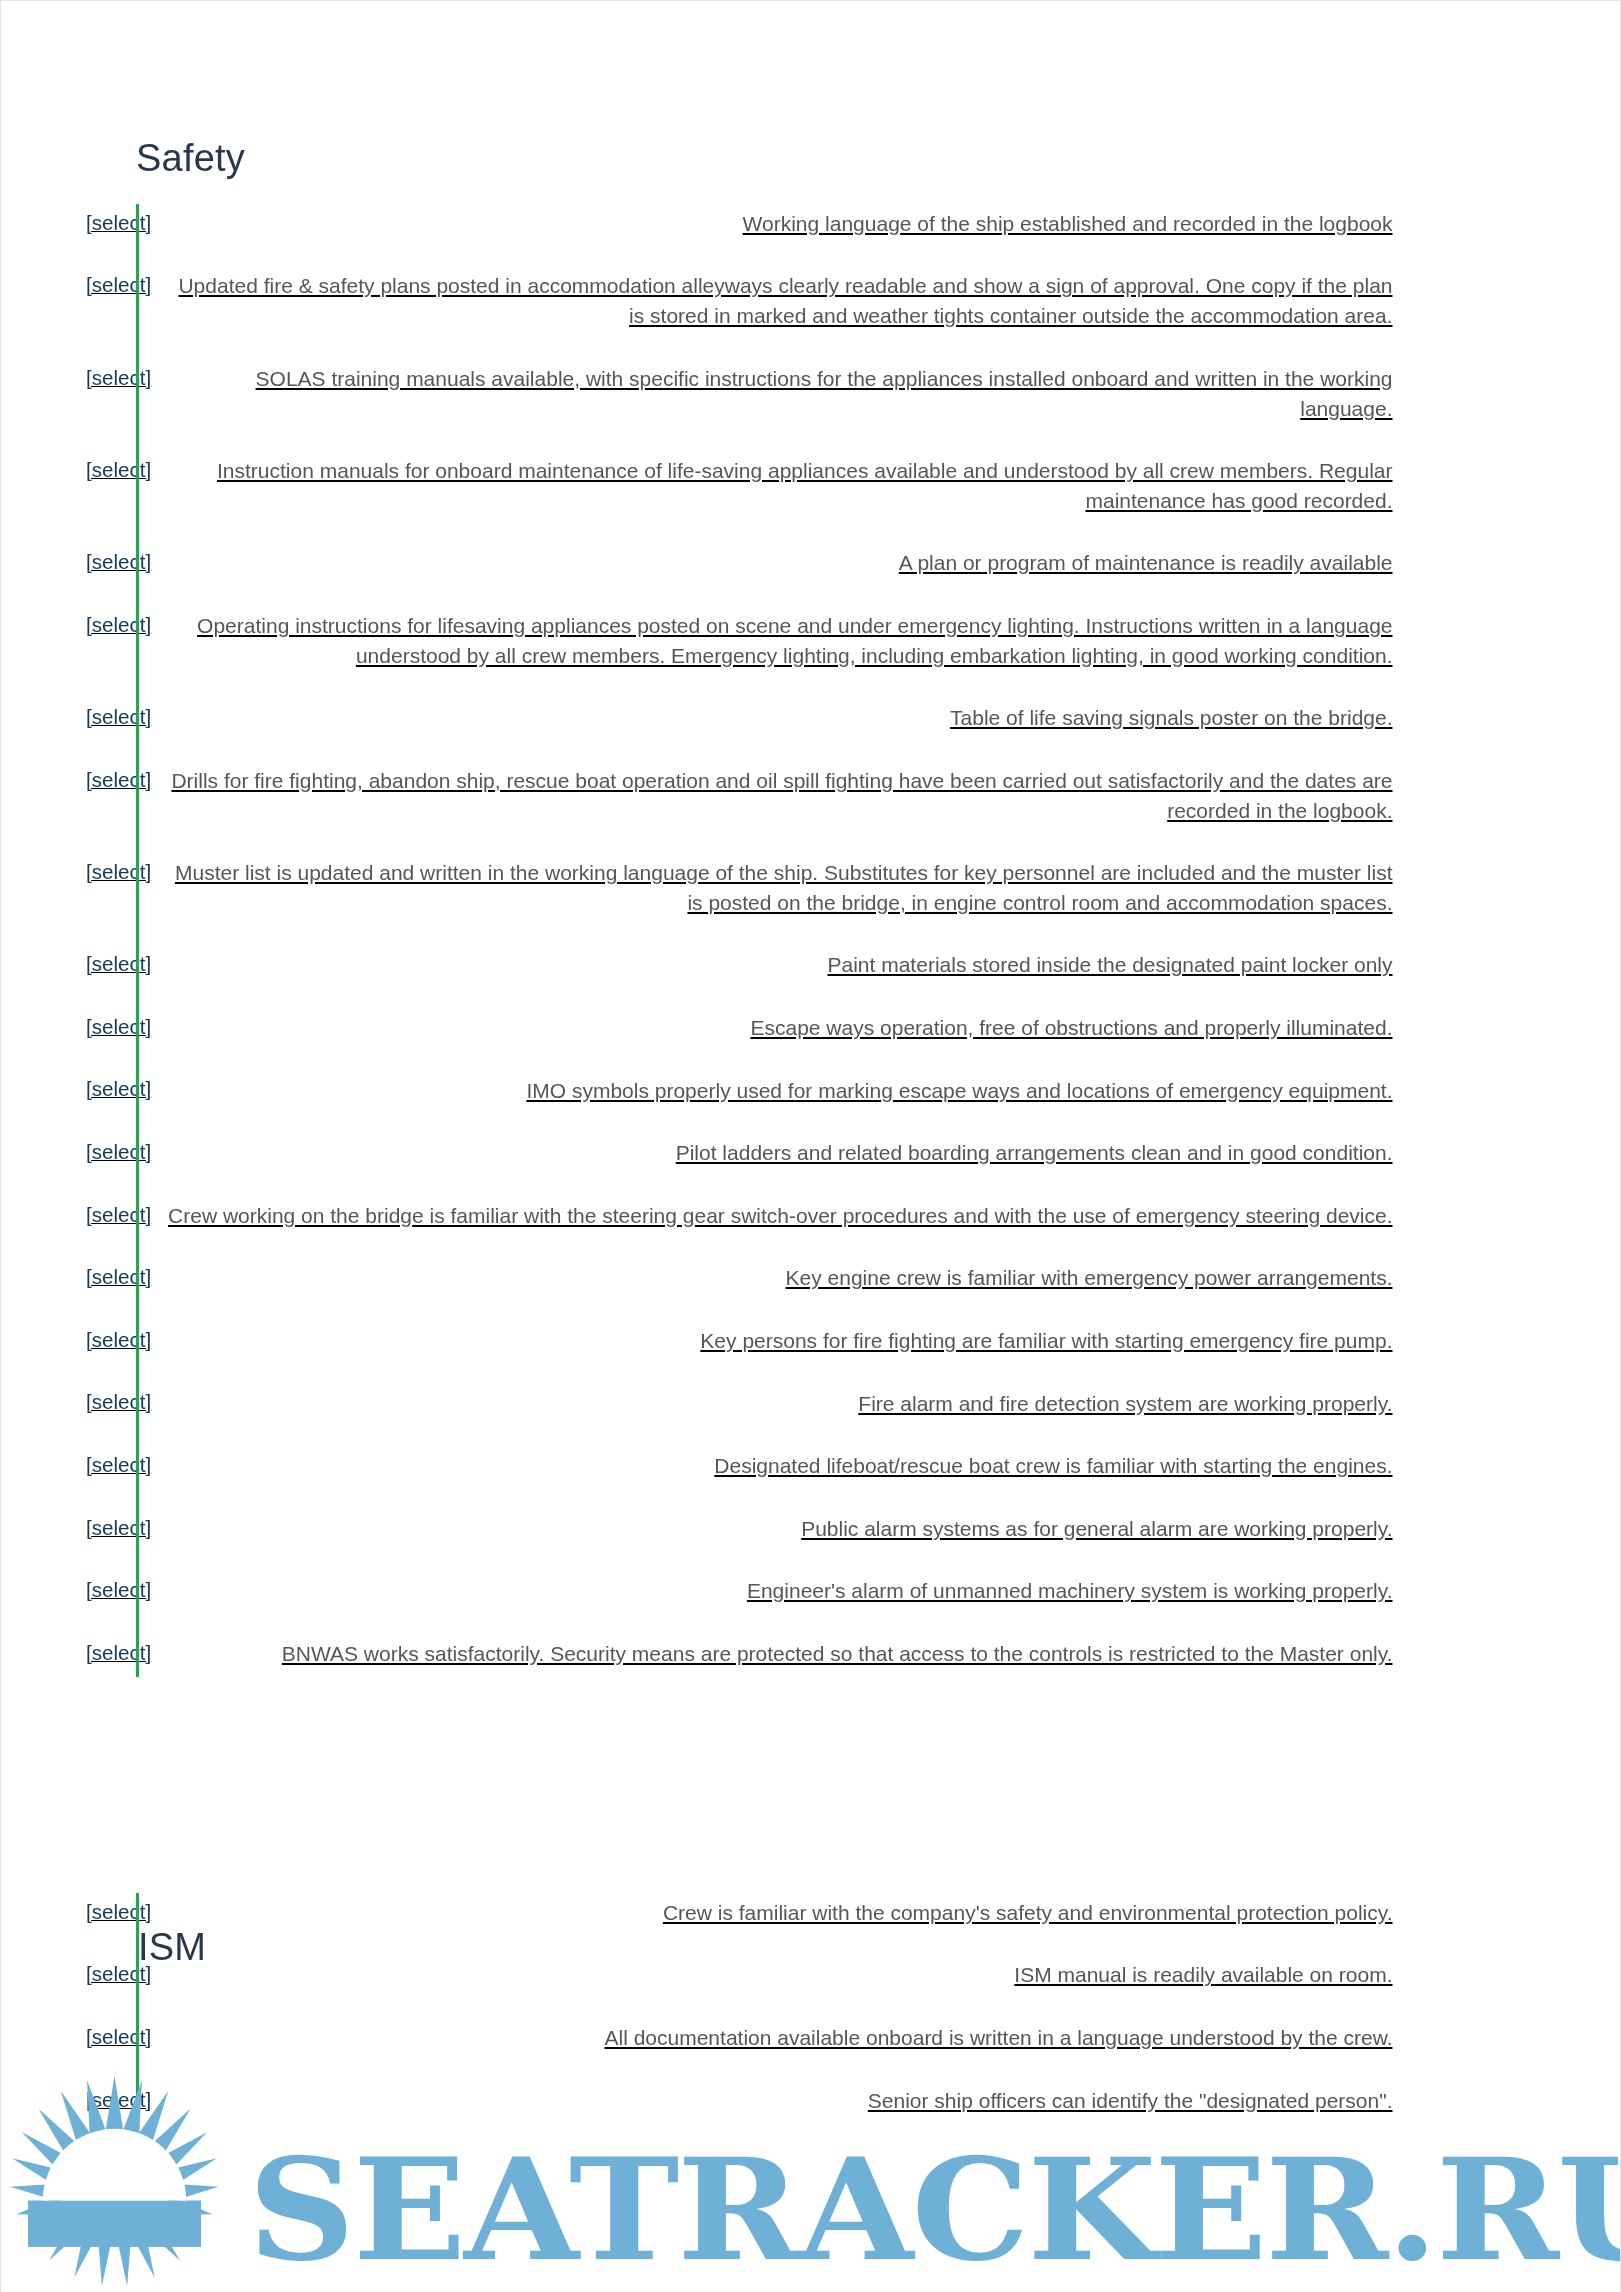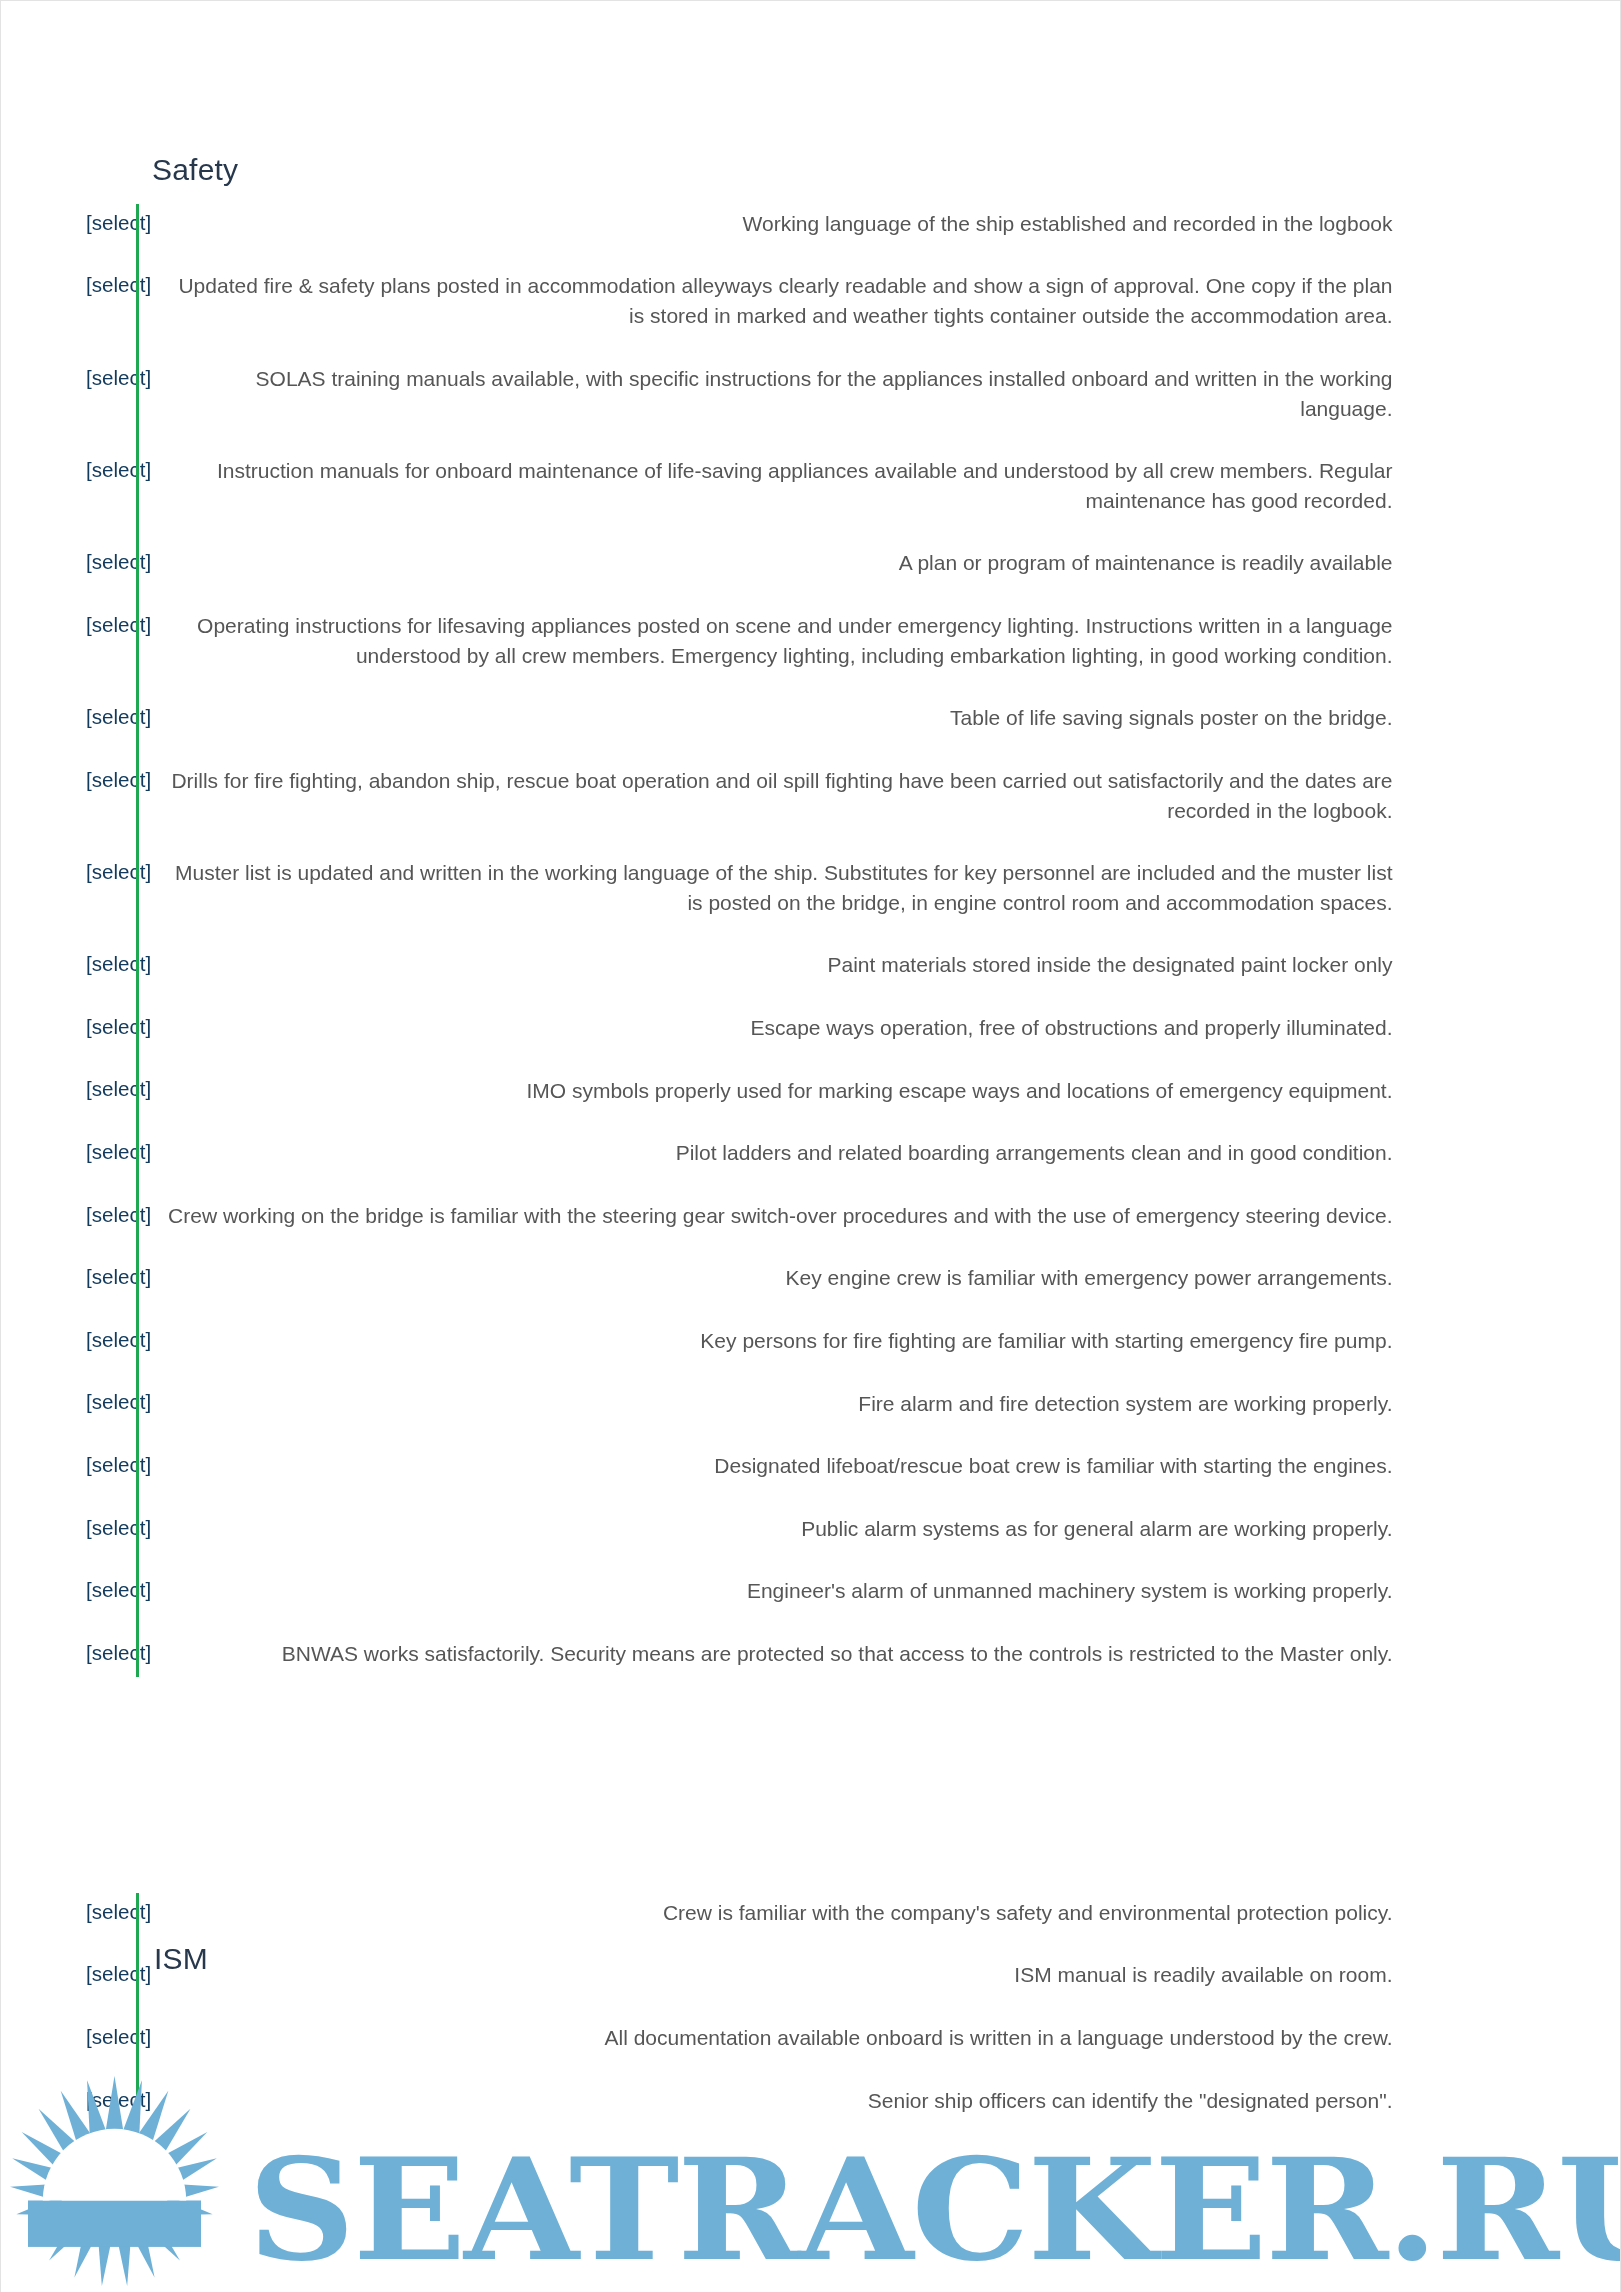--- a/index.html
+++ b/index.html
@@ -27,44 +27,45 @@
     top: 0;
     width: 1621px;
   }
 
   .section {
     margin: 0;
   }
 
   .section-title {
     color: #27384d;
-    font-size: 30px;
+    font-size: 38px;
     font-weight: 400;
     letter-spacing: 0.2px;
-    margin: 16px;
+    margin: 0;
     padding: 0;
     text-align: center;
   }
 
   #section-safety .section-title { position: absolute; left: 135px; top: 136px; }
   #section-ism    .section-title { position: absolute; left: 137px; top: 1925px; }
 
   .rows {
     position: absolute;
     left: 0;
     width: 1621px;
   }
   #safety-rows { top: 203px; }
   #ism-rows    { top: 1892px; }
 
   .row {
     position: relative;
     display: flex;
     align-items: flex-start;
     width: 1485px;
+    text-decoration: underline;
   }
 
   .select-cell {
     width: 135px;
     flex: 0 0 135px;
     text-align: left;
     padding-left: 85px;
     box-sizing: border-box;
     padding-top: 8.8px;
   }

